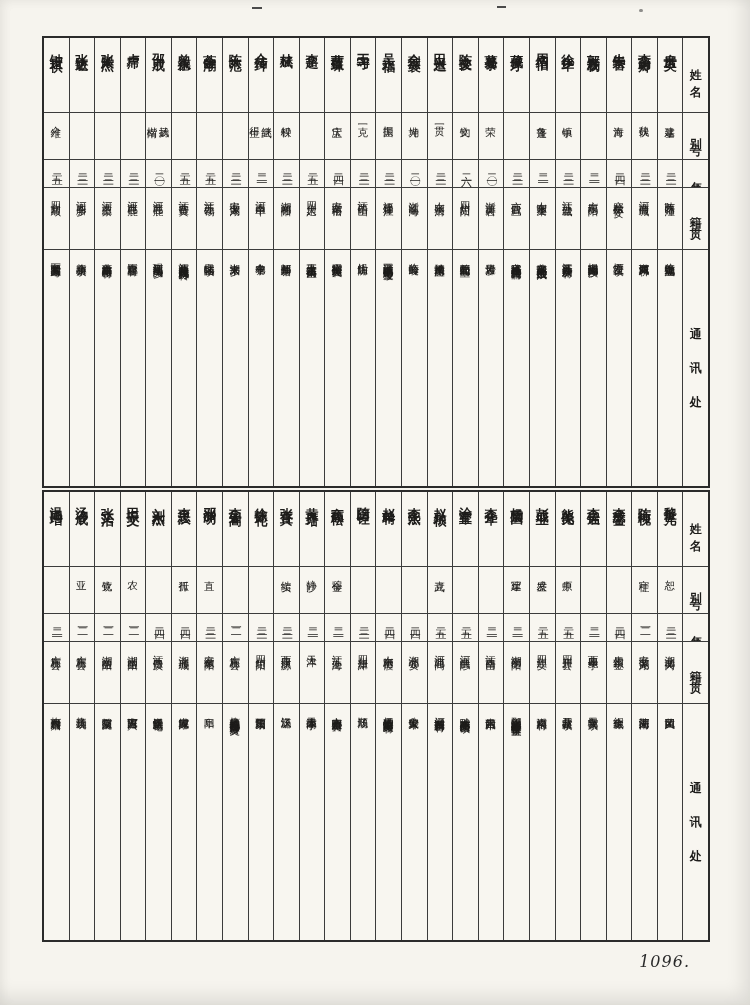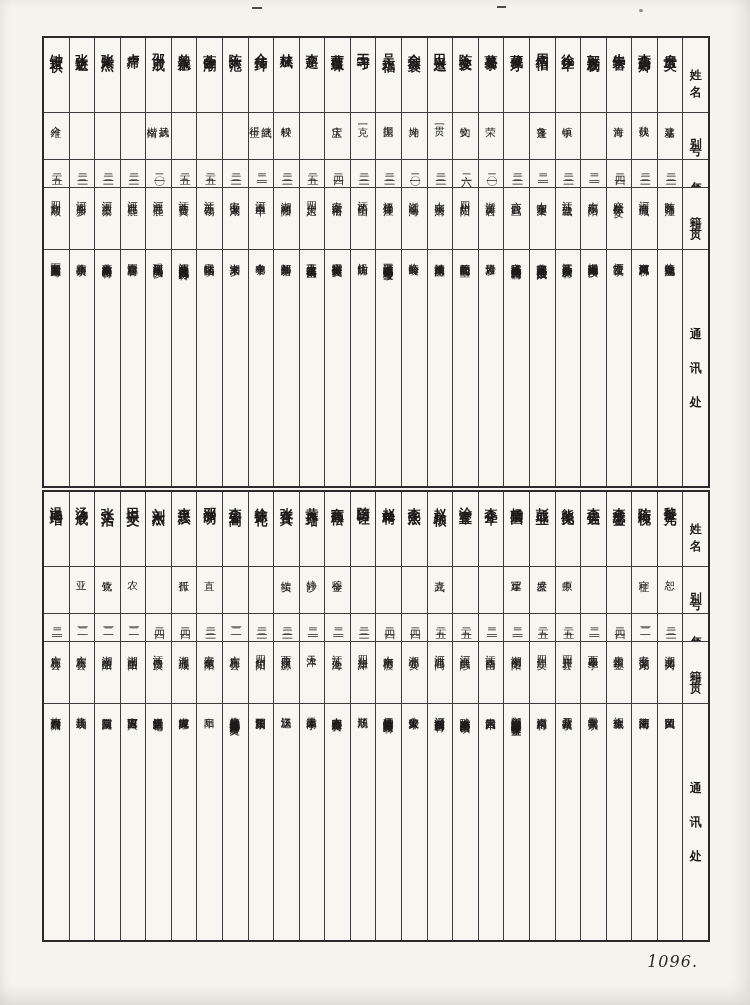--- a/index.html
+++ b/index.html
@@ -73,21 +73,21 @@
   
   .col.head .cell{align-items:center;padding-top:0;background:#f8f6f0;}
   .col.head .cell > span{font-weight:700;font-size:12px;}
   .col.head .h-name > span{letter-spacing:16px;line-height:12px;}
   .col.head .h-alias > span{letter-spacing:8px;}
   .col.head .h-age > span{letter-spacing:2px;font-size:11px;}
   .col.head .h-native > span{letter-spacing:12px;}
   .col.head .h-address > span{letter-spacing:34px;}
 
   .pageno{
-    position:absolute;right:52px;bottom:34px;
+    position:absolute;right:60px;bottom:34px;
     font-family:"DejaVu Serif",serif;
     font-style:italic;
     font-size:16px;color:#2a2a2a;letter-spacing:1px;margin-top:14px;
   }
 </style>
 </head>
 <body>
 
 <div class="sheet">
 

